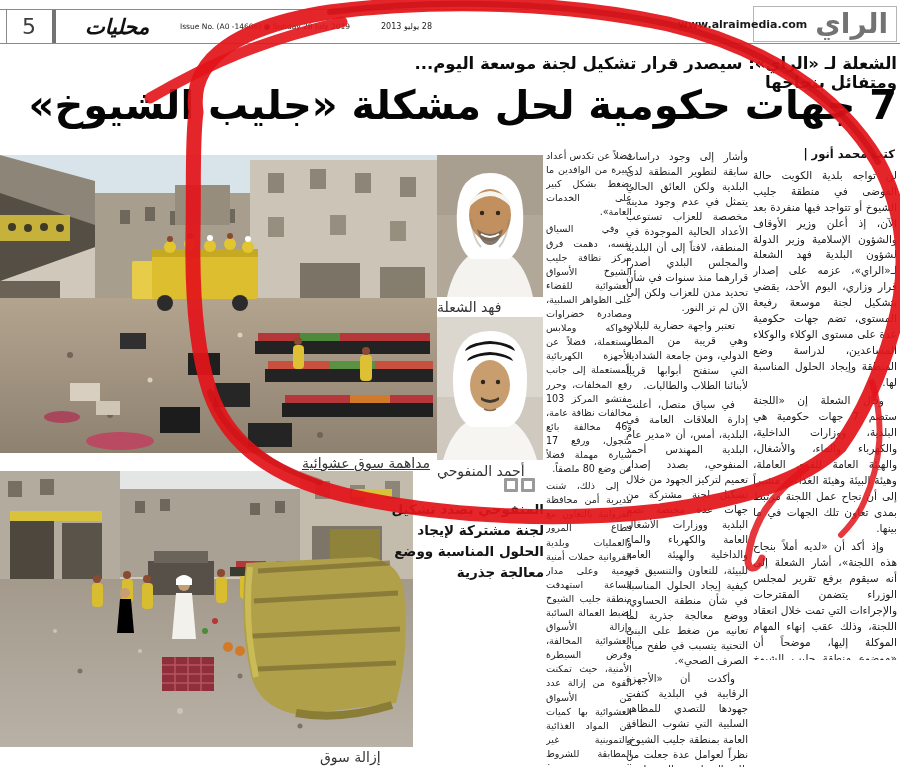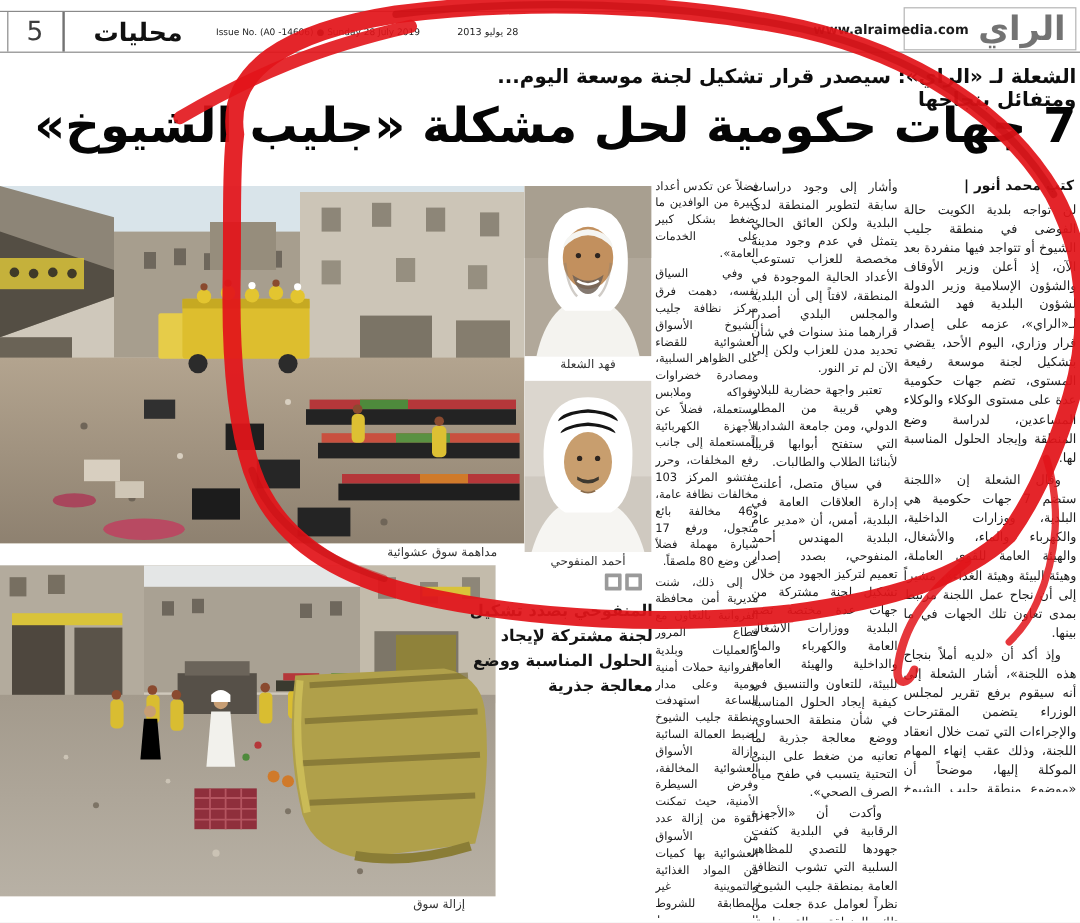--- a/index.html
+++ b/index.html
@@ -5,22 +5,22 @@
   html,body{margin:0;padding:0;background:#e9e9e9;}
   .page{position:relative;width:900px;height:769px;background:#ffffff;overflow:hidden;
         font-family:"DejaVu Sans","Liberation Sans",sans-serif;direction:rtl;}
   .abs{position:absolute;}
 
   
   .hdr-rule-top{left:0;top:9px;width:530px;height:0;border-top:1px solid #8a8a8a;}
   .hdr-rule-bot{left:0;top:43px;width:900px;height:0;border-top:1px solid #8a8a8a;}
   .pagenum{left:6px;top:10px;width:44px;height:33px;border-left:1px solid #8a8a8a;
            font-size:22px;color:#3c3c3c;display:flex;align-items:center;justify-content:center;direction:ltr;}
-  .section{left:52px;top:10px;width:122px;height:33px;border-left:2px solid #737373;
-           font-weight:bold;font-size:21px;color:#111;display:flex;align-items:center;justify-content:center;}
+  .section{left:52px;top:10px;width:122px;height:33px;border-left:4px solid #737373;
+           font-weight:bold;font-size:21px;color:#111;display:flex;align-items:center;justify-content:center;font-style:italic;}
   .issue{left:180px;top:10px;width:175px;height:33px;font-size:7.5px;color:#222;
          display:flex;align-items:center;direction:ltr;}
   .date-ar{left:352px;top:10px;width:80px;height:33px;font-size:8px;color:#222;
            display:flex;align-items:center;}
   .logobox{left:753px;top:6px;width:144px;height:36px;border:1px solid #b5b5b5;
            display:flex;align-items:center;justify-content:flex-start;gap:8px;padding:0 8px;box-sizing:border-box;}
   .logotext{font-size:28px;font-weight:bold;color:#737373;line-height:1;letter-spacing:-1px;}
   .website{font-size:11px;font-weight:bold;color:#1a1a1a;direction:ltr;}
 
   
@@ -41,22 +41,22 @@
 
   
   .qicon{left:504px;top:477px;width:40px;text-align:left;}
   .qicon i{display:inline-block;width:8px;height:8px;border:3px solid #9a9a9a;margin-right:3px;border-radius:1px;}
   .pullq{left:388px;width:156px;text-align:right;font-weight:bold;font-size:13.5px;
          line-height:1.55;color:#141414;}
   .pullq1{top:499px;}
   .pullq2{top:597px;}
 
   
-  .cap{font-size:10px;color:#333;text-align:center;}
-  .cap-photo1{left:302px;top:455px;width:133px;}
+  .cap{font-size:14px;color:#333;text-align:left;}
+  .cap-photo1{left:302px;top:455px;width:133px;text-decoration:underline;}
   .cap-photo2{left:320px;top:749px;width:92px;}
   .cap-port1{left:437px;top:299px;width:106px;}
   .cap-port2{left:437px;top:463px;width:106px;}
 
   
   .photo{overflow:hidden;background:#cfc8bb;}
   .photo1{left:0;top:155px;width:437px;height:298px;}
   .photo2{left:0;top:471px;width:413px;height:276px;}
   .port{overflow:hidden;}
   .port1{left:437px;top:155px;width:106px;height:142px;}

